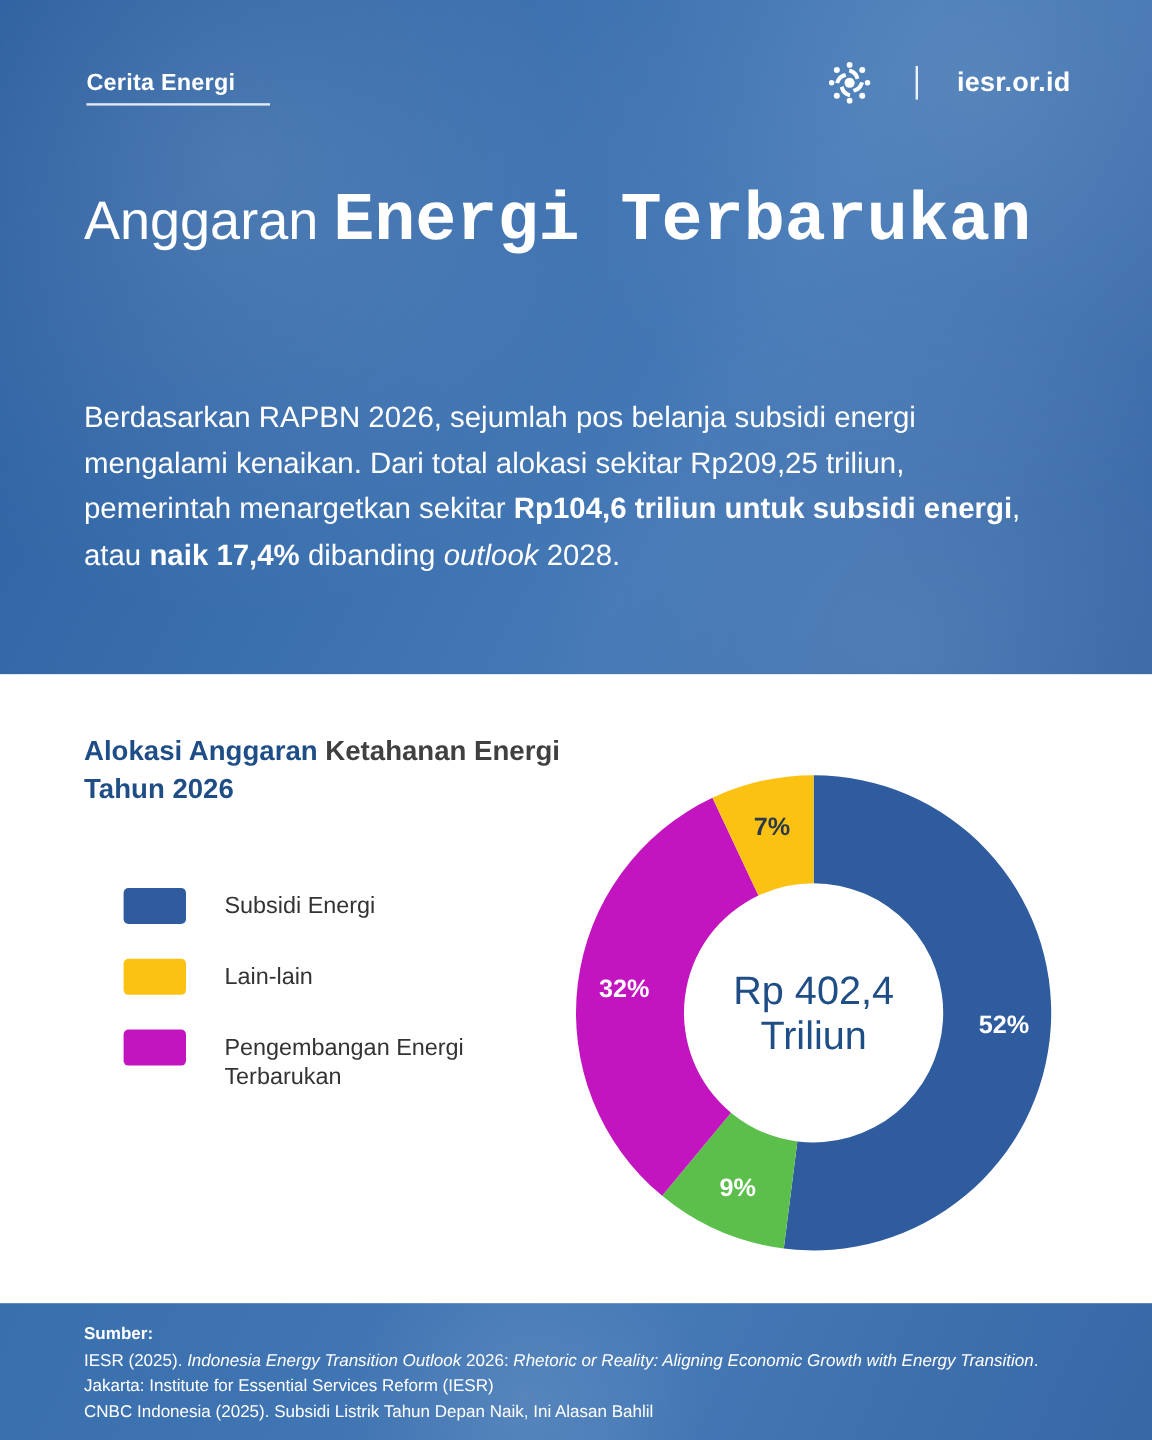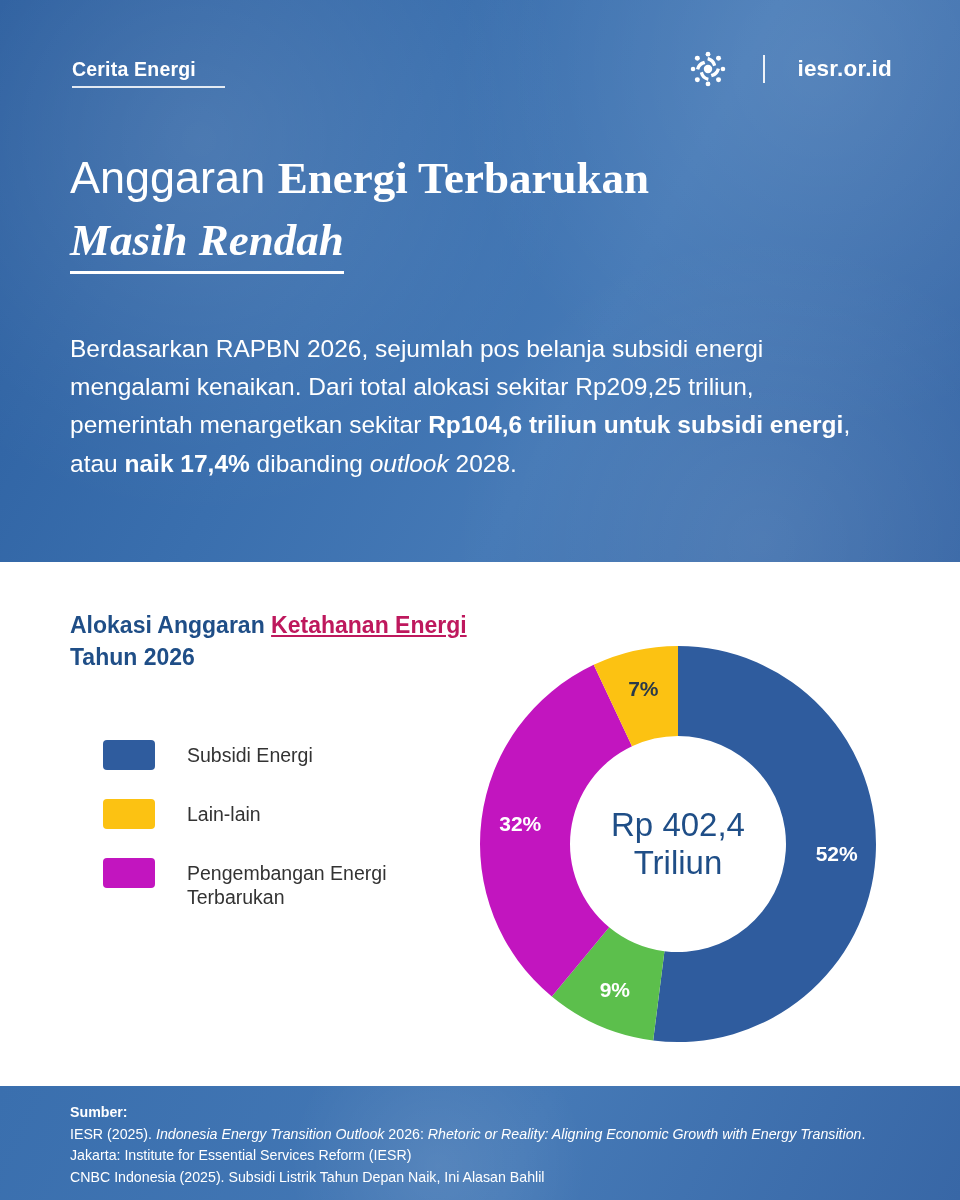--- a/index.html
+++ b/index.html
@@ -46,21 +46,21 @@
   }
   .brand-mark { width: 46px; height: 46px; display:block; }
   .brand-sep { width: 2px; height: 28px; background: rgba(255,255,255,.9); }
   .brand-url { font-size: 22.5px; font-weight: bold; color: #fff; letter-spacing:.2px; }
 
   h1.title {
     position: absolute; left: 70px; top: 152px; width: 830px;
     color: #ffffff; line-height: 1.16; font-weight: normal;
   }
   .t-light { font-size: 45px; font-weight: normal; font-family: "Liberation Sans", sans-serif; }
-  .t-serif-bold { font-size: 45px; font-weight: bold; font-family: Liberation Serif, serif; }
+  .t-serif-bold { font-size: 57px; font-weight: bold; font-family: Liberation Mono, monospace; }
   .t-serif-italic {
     display:inline-block; margin-top: 10px;
     font-size: 45px; font-weight: bold; font-style: italic;
     font-family: "Liberation Serif", serif;
     border-bottom: 3px solid #ffffff; padding-bottom: 5px;
   }
 
   .lede {
     position: absolute; left: 70px; top: 330px; width: 790px;
     font-size: 24.5px; line-height: 1.56; color: #ffffff; font-weight: normal;
@@ -70,21 +70,21 @@
 
   
   .panel {
     position: absolute; top: 562px; left: 0; width: 960px; height: 524px;
     background: #ffffff;
   }
   .panel-title {
     position: absolute; left: 70px; top: 48px; width: 480px;
     font-size: 23px; font-weight: bold; color: #1f4e87; line-height: 1.38;
   }
-  .panel-title .hl { color: #be185d; text-decoration: underline; }
+  .panel-title .hl { color: #404040; }
 
   .legend { position: absolute; left: 103px; top: 178px; width: 400px; }
   .legend-row { display: flex; align-items: flex-start; margin-bottom: 29px; }
   .swatch { width: 52px; height: 30px; border-radius: 4px; flex: 0 0 auto; }
   .legend-label {
     margin-left: 32px; font-size: 19.5px; color: #333333; line-height: 1.24;
     padding-top: 3px; max-width: 290px;
   }
 
   
@@ -143,21 +143,20 @@
             <path d="M24 36.5c-5-1.5-7.5-4-8.5-8.5l3.2-1.2c.9 3.4 2.6 5.3 6 6.4z"></path>
             <path d="M11.5 24c1.5-5 4-7.5 8.5-8.5l1.2 3.2c-3.4.9-5.3 2.6-6.4 6z"></path>
           </g>
         </svg>
         <div class="brand-sep"></div>
         <div class="brand-url">iesr.or.id</div>
       </div>
 
       <h1 class="title">
         <span class="t-light">Anggaran </span><span class="t-serif-bold">Energi Terbarukan</span><br>
-        <span class="t-serif-italic">Masih Rendah</span>
       </h1>
 
       <p class="lede">
         <span>Berdasarkan RAPBN 2026, sejumlah pos belanja subsidi energi mengalami kenaikan. Dari total alokasi sekitar Rp209,25 triliun, pemerintah menargetkan sekitar </span><b>Rp104,6 triliun untuk subsidi energi</b><span>, atau </span><b>naik 17,4%</b><span> dibanding </span><i>outlook</i><span> 2028.</span>
       </p>
     </div>
   </div>
 
   <div class="panel">
     <div class="panel-title">

